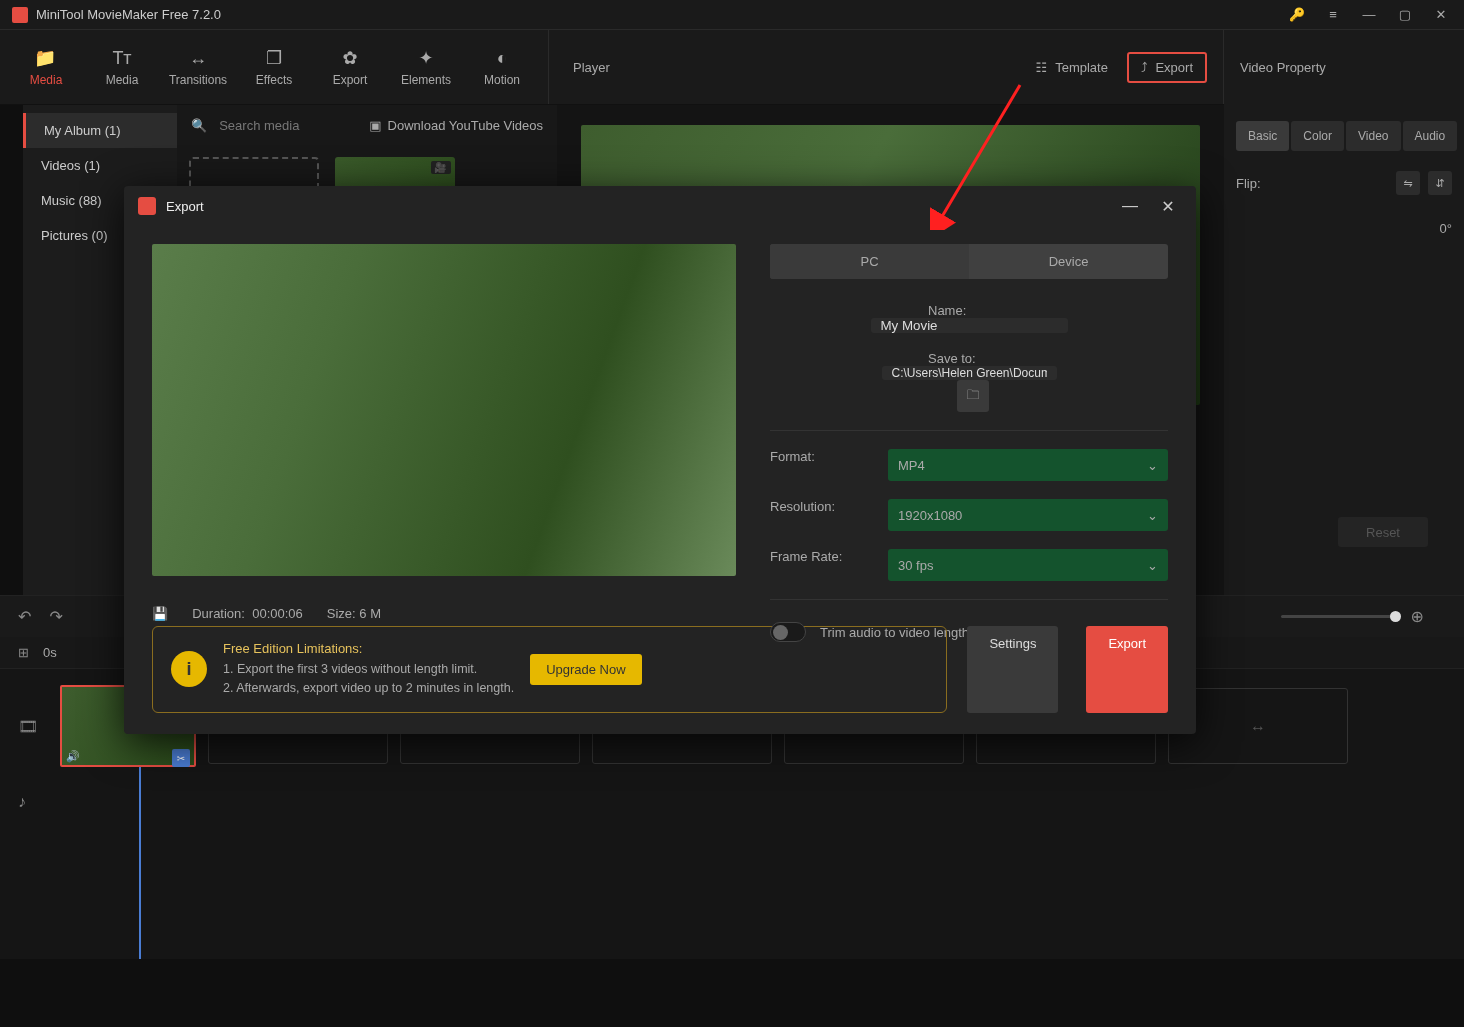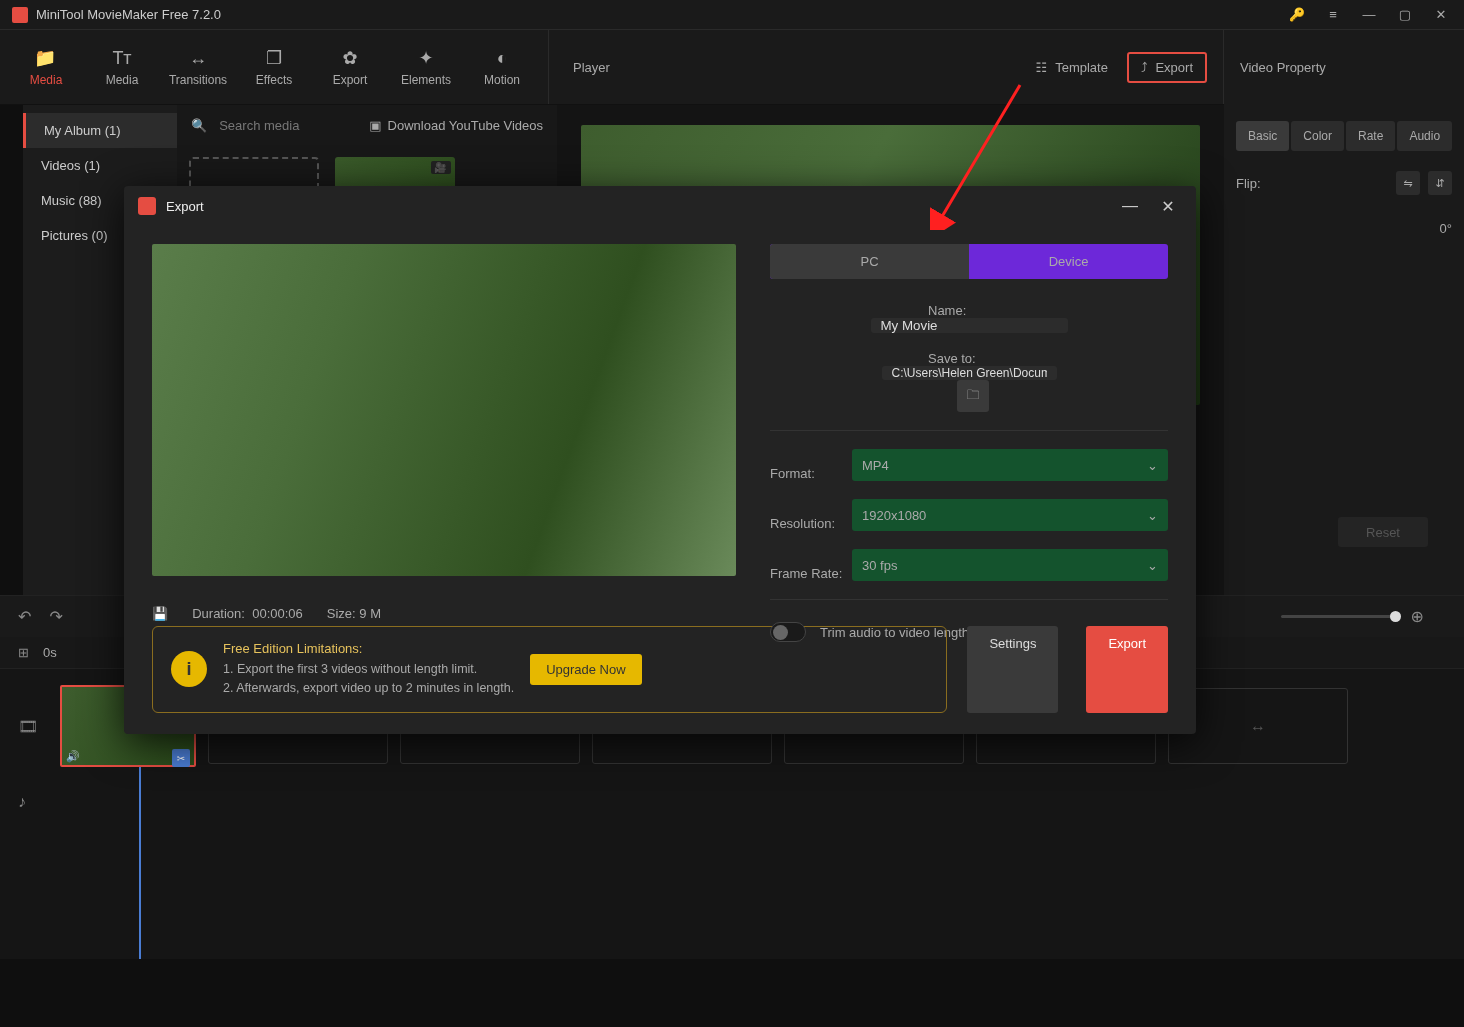--- a/index.html
+++ b/index.html
@@ -88,30 +88,30 @@
 .mod-title .mod-name { color:#eee; font-weight:500; flex:1; }
 .mod-title .mod-btn { width:28px; height:28px; display:flex; align-items:center; justify-content:center; cursor:pointer; color:#ccc; font-size:16px; }
 
 .mod-body { display:flex; padding: 18px 28px 10px; gap: 34px; height: 400px; }
 .mod-preview { width: 584px; }
 .mod-preview-img { width:100%; height: 332px; background: linear-gradient(110deg,#5a7d4a 0%, #4a6d3a 30%, #2f4f1f 70%, #6a8a5a 100%); border-radius:2px; }
 .mod-meta-row { display:flex; gap: 24px; margin-top: 30px; color:#aaa; align-items:center; }
 .mod-meta-row .disk-ico { color:#888; }
 
 .mod-form { flex:1; }
-.seg-tabs { display:flex; background:#6d28d9; border-radius:3px; overflow:hidden; margin-bottom: 24px; }
+.seg-tabs { display:flex; background:#404040; border-radius:3px; overflow:hidden; margin-bottom: 24px; }
 .seg-tab { flex:1; text-align:center; padding: 10px 0; cursor:pointer; }
 .seg-tab.active { background:#3a3a3a; }
 .form-row { display:flex; align-items:center; margin-bottom: 18px; flex-direction: column; }
 .form-lbl { width: 82px; color:#aaa; }
 .form-input { flex:1; background:#2c2c2c; border:none; height: 32px; padding: 0 10px; color:#ddd; border-radius:3px; }
 .form-input.with-path { font-size:12px; }
 .browse-btn { width: 32px; height:32px; background:#3a3a3a; margin-left:8px; border-radius:3px; display:flex; align-items:center; justify-content:center; cursor:pointer; }
 .form-divider { height:1px; background:#333; margin: 18px 0; }
-.select-row { display:flex; align-items:flex-end; margin-bottom:18px; }
+.select-row { display:flex; align-items:flex-start; margin-bottom:18px;gap:36px; }
 .select-box { flex:1; background:#14532d; height:32px; border-radius:3px; display:flex; align-items:center; padding:0 10px; justify-content:space-between; cursor:pointer; }
 .chevron { color:#aaa; }
 .toggle-row { display:flex; align-items:center; gap:14px; margin-top: 22px; }
 .toggle { width:36px; height:20px; background:#1a1a1a; border-radius:10px; border:1px solid #444; position:relative; cursor:pointer; }
 .toggle::after { content:''; position:absolute; left:2px; top:1.5px; width:15px; height:15px; background:#666; border-radius:50%; }
 
 .mod-footer { display:flex; padding: 0 28px 18px; gap: 20px; align-items:stretch; }
 .limit-box { flex:1; border:1px solid #8a6d1f; border-radius:6px; padding: 14px 18px; display:flex; gap:16px; align-items:center; }
 .limit-ico { width:36px; height:36px; background:#e6b800; border-radius:50%; color:#333; display:flex; align-items:center; justify-content:center; font-weight:bold; font-size:18px; }
 .limit-text .lt-title { color:#e6c25c; margin-bottom:4px; }
@@ -221,21 +221,21 @@
   </div>
 
   <div class="preview-panel">
     <div class="preview-box"></div>
   </div>
 
   <div class="props-panel">
     <div class="prop-tabs">
       <div class="prop-tab active">Basic</div>
       <div class="prop-tab">Color</div>
-      <div class="prop-tab">Rate</div>
+      <div class="prop-tab">Video</div>
       <div class="prop-tab">Audio</div>
     </div>
     <div class="flip-row">
       <span>Flip:</span>
       <div class="flip-btns">
         <div class="flip-btn">⇋</div>
         <div class="flip-btn">⇵</div>
       </div>
     </div>
     <div class="rot-row">
@@ -288,21 +288,21 @@
     <div class="mod-btn">—</div>
     <div class="mod-btn">✕</div>
   </div>
 
   <div class="mod-body">
     <div class="mod-preview">
       <div class="mod-preview-img"></div>
       <div class="mod-meta-row">
         <span class="disk-ico">💾</span>
         <span><span>Duration:</span>&nbsp;&nbsp;<span>00:00:06</span></span>
-        <span><span>Size:</span>&nbsp;<span>9 M</span></span>
+        <span><span>Size:</span>&nbsp;<span>6 M</span></span>
       </div>
     </div>
 
     <div class="mod-form">
       <div class="seg-tabs">
         <div class="seg-tab active">PC</div>
         <div class="seg-tab">Device</div>
       </div>
 
       <div class="form-row">

